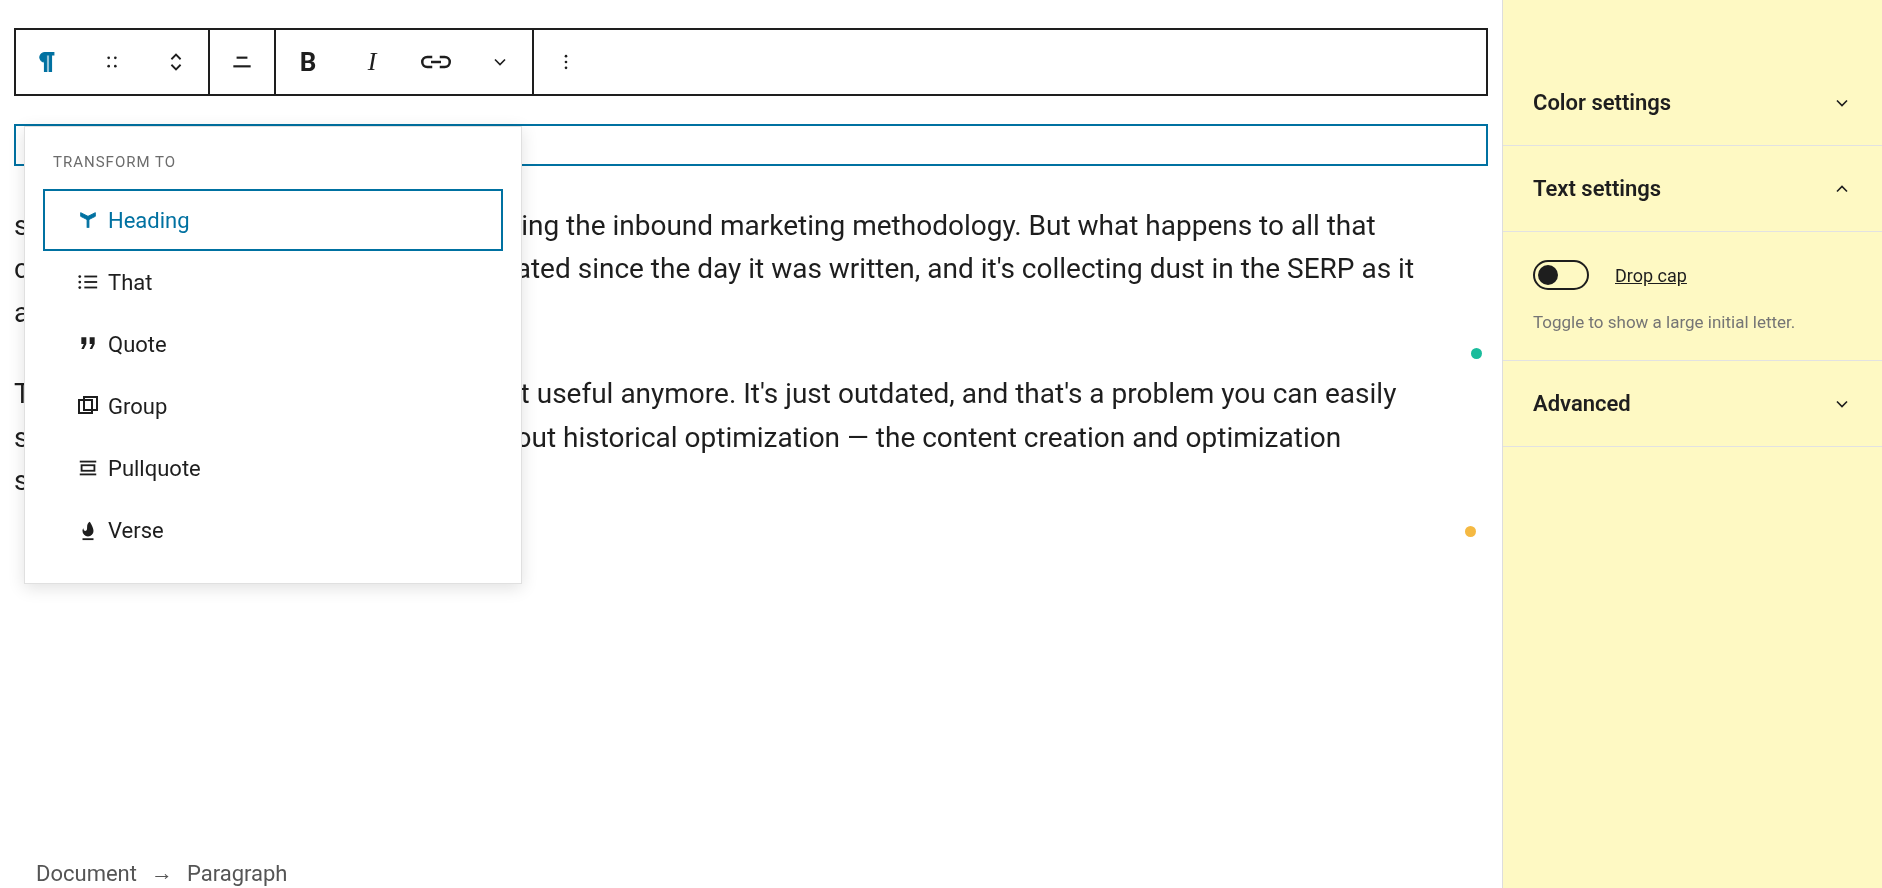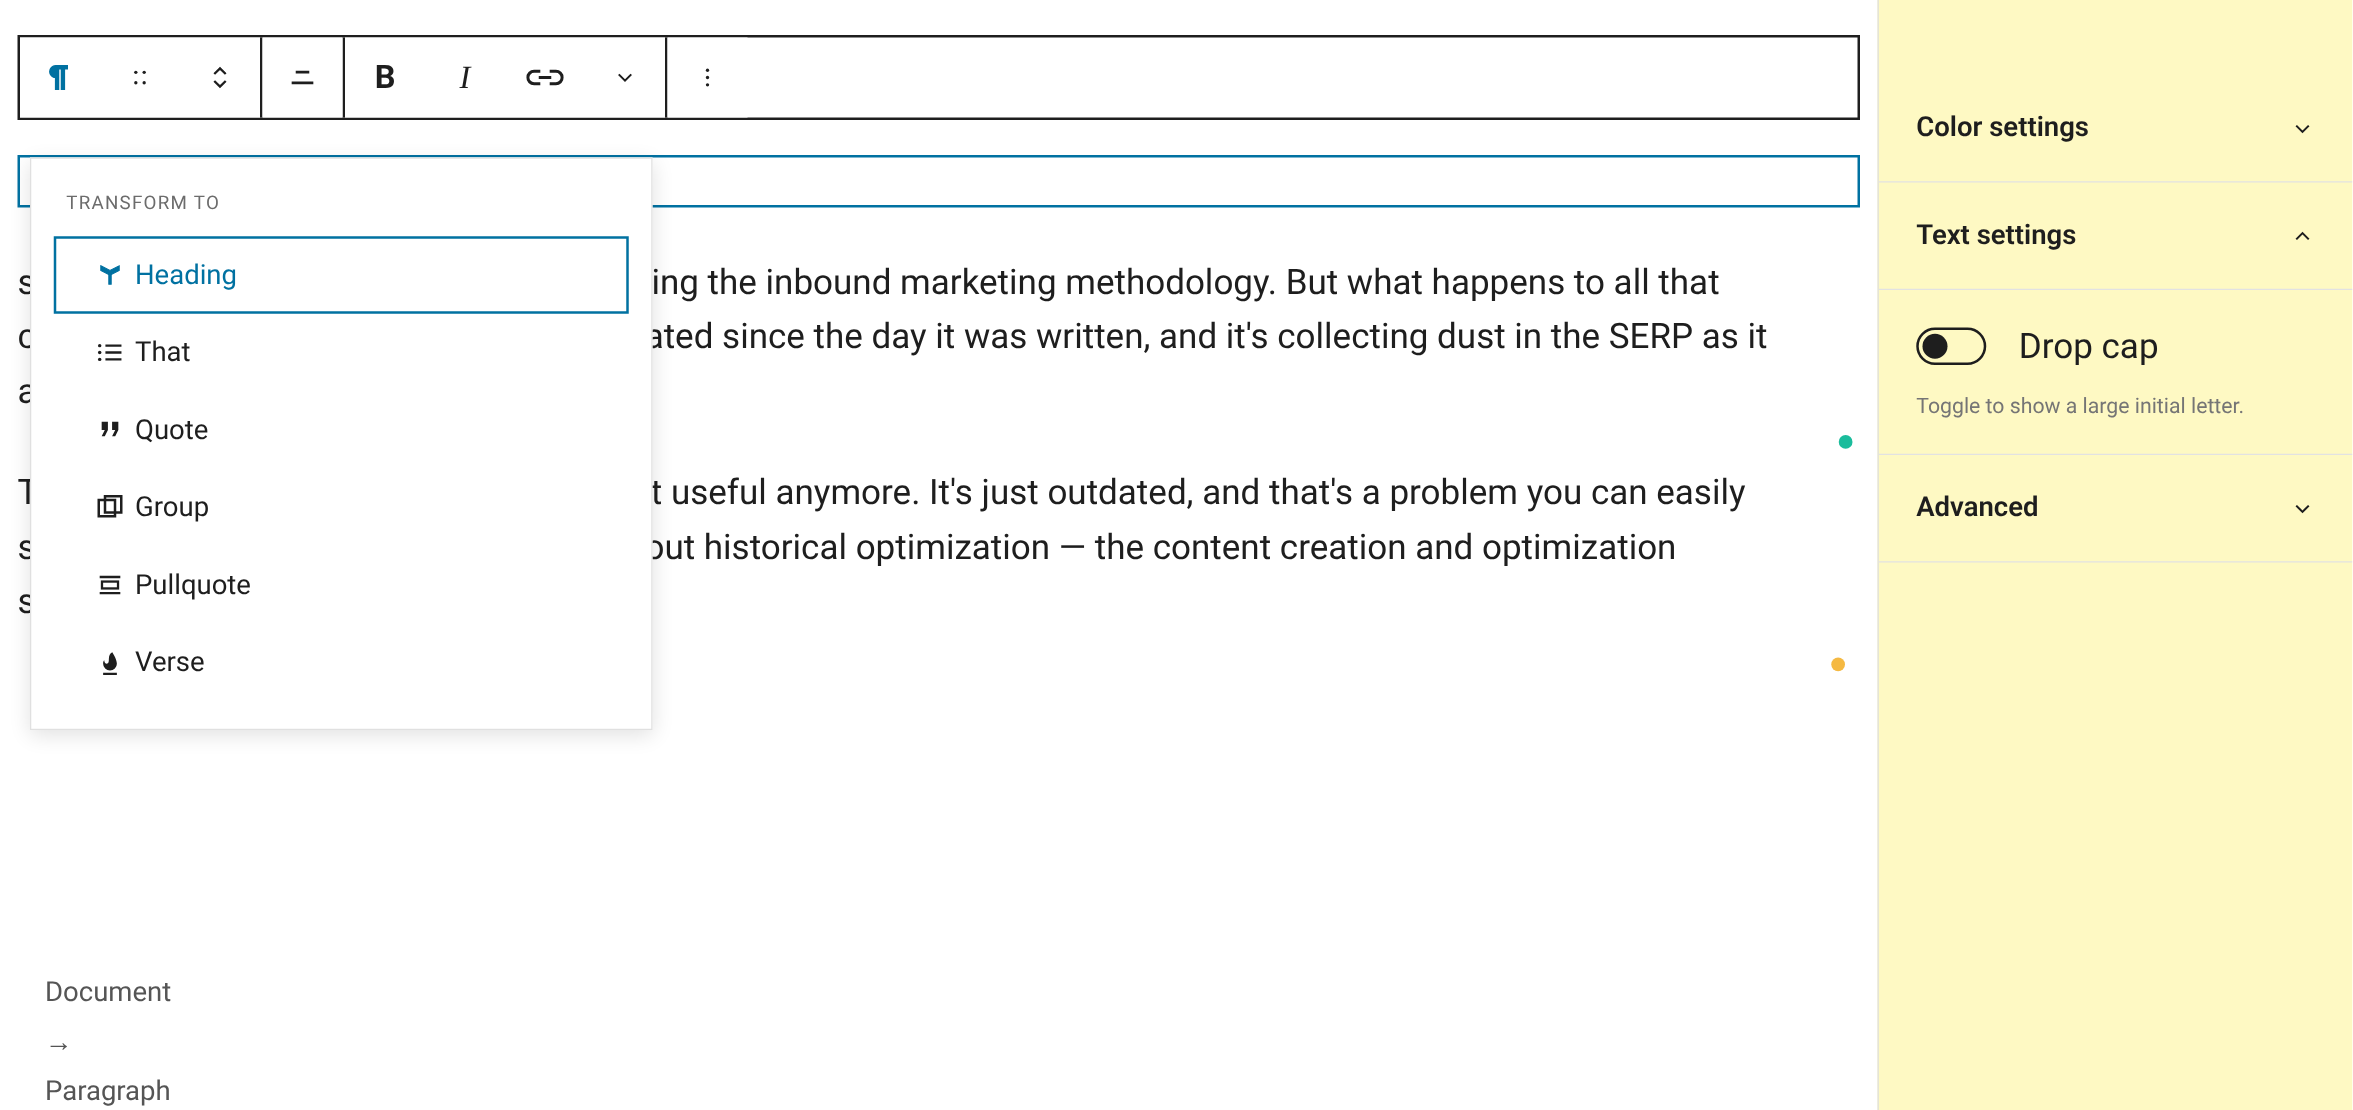--- a/index.html
+++ b/index.html
@@ -131,36 +131,35 @@
       cursor: pointer;
       flex-shrink: 0;
     }
     .toggle-knob {
       position: absolute;
       width: 20px; height: 20px;
       background: #1e1e1e;
       border-radius: 50%;
       top: 3px; left: 3px;
     }
-    .toggle-label { font-size: 28px; }
+    .toggle-label { font-size: 18px; text-decoration: underline; }
     .toggle-help {
       font-size: 17px;
       color: #757575;
       margin-top: 22px;
     }
     .breadcrumb {
       position: absolute;
       bottom: 2px;
       left: 36px;
       font-size: 22px;
       color: #555;
       display: flex;
-      align-items: flex-start;
+      align-items: flex-end;
       gap: 14px;
-      flex-direction: column;
     }
     .dot {
       width: 11px; height: 11px; border-radius: 50%;
       position: absolute;
     }
     .dot.green { background:#1abc9c; right:6px; top:144px; }
     .dot.yellow { background:#f5b942; right:12px; top:322px; }
   </style>
 </head>
 <body>

